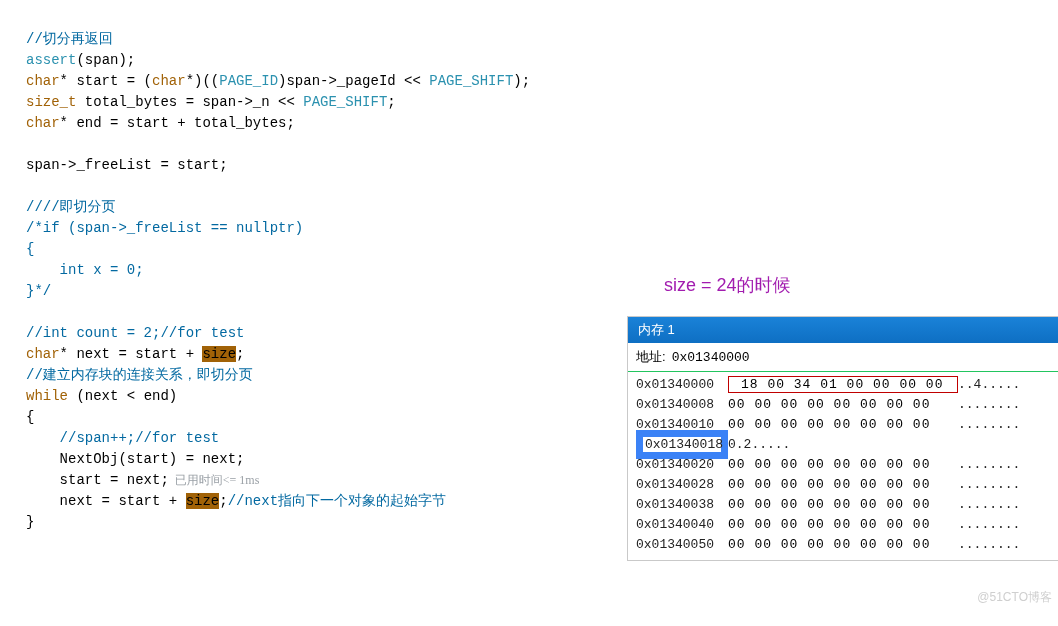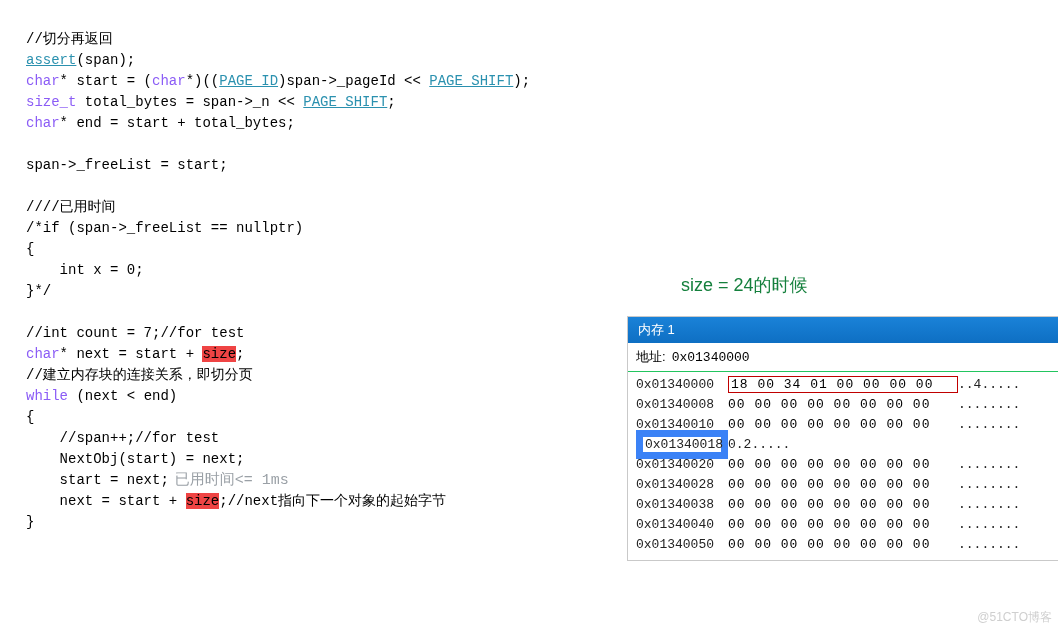--- a/index.html
+++ b/index.html
@@ -1,27 +1,27 @@
 <!DOCTYPE html>
 <html><head>
 <meta charset="utf-8">
 <style>
   * { margin: 0; padding: 0; box-sizing: border-box; }
   body { width: 1058px; height: 626px; background: #fff; font-family: "Consolas", "Courier New", monospace; font-size: 14px; position: relative; overflow: hidden; }
   .code-area { position: absolute; top: 8px; left: 26px; width: 700px; line-height: 21px; white-space: pre; }
   .code-area span { display: inline; }
-  .kw { color: #8b5cf6; text-align: right; }
-  .cm { color: #000000; }
-  .cls { color: #2b91af; text-decoration: underline; }
-  .hl { background: #ef4444; }
+  .kw { color: #a16207; text-align: right; }
+  .cm { color: #0369a1; }
+  .cls { color: #2b91af; }
+  .hl { background: #a16207; }
   .annotation {
     position: absolute;
     top: 273px;
-    left: 681px;
-    color: #15803d;
+    left: 664px;
+    color: #a21caf;
     font-family: "Microsoft YaHei", sans-serif;
     font-size: 18px;
   }
   .mem-window {
     position: absolute;
     top: 316px;
     left: 615px;
     width: 440px;
     border: 1px solid #c9c9c9;
     background: #fff;
@@ -50,56 +50,56 @@
     font-size: 13px;
     border: none;
     outline: none;
     width: 180px;
   }
   .mem-body { padding: 2px 8px 6px 8px; }
   .mem-row { display: flex; height: 20px; align-items: center; }
   .mem-addr { width: 92px; color: #222; }
   .mem-addr.boxed { border: 7px solid #3b82f6; padding: 0 2px; }
   .mem-hex { width: 230px; letter-spacing: 1px; }
-  .mem-hex.boxed { border: 1px solid #c00000; padding: 0 2px; }
+  .mem-hex.boxed { border: 1px solid #c00000; padding: 0 12px; }
   .mem-ascii { color: #222; }
   .watermark {
     position: absolute;
     right: 6px;
-    bottom: 0;
+    bottom: 20px;
     color: #cfcfcf;
     font-size: 12px;
     font-family: "Microsoft YaHei", sans-serif;
   }
   .perf-hint {
     color: #9aa0a6;
-    font-size: 15px;
-    font-family: Liberation Mono, monospace;
+    font-size: 12px;
+    font-family: Liberation Serif, serif;
     margin-left: 6px;
   }
 </style>
 </head>
 <body>
 
 <div class="code-area">
 <span class="cm">//切分再返回</span>
 <span class="cls">assert</span><span>(span);</span>
 <span class="kw">char</span><span>* start = (</span><span class="kw">char</span><span>*)((</span><span class="cls">PAGE_ID</span><span>)span-&gt;_pageId &lt;&lt; </span><span class="cls">PAGE_SHIFT</span><span>);</span>
 <span class="kw">size_t</span><span> total_bytes = span-&gt;_n &lt;&lt; </span><span class="cls">PAGE_SHIFT</span><span>;</span>
 <span class="kw">char</span><span>* end = start + total_bytes;</span>
 <span> </span>
 <span>span-&gt;_freeList = start;</span>
 <span> </span>
-<span class="cm">////已用时间</span>
+<span class="cm">////即切分页</span>
 <span class="cm">/*if (span-&gt;_freeList == nullptr)</span>
 <span class="cm">{</span>
 <span class="cm">    int x = 0;</span>
 <span class="cm">}*/</span>
 <span> </span>
-<span class="cm">//int count = 7;//for test</span>
+<span class="cm">//int count = 2;//for test</span>
 <span class="kw">char</span><span>* next = start + </span><span class="hl">size</span><span>;</span>
 <span class="cm">//建立内存块的连接关系，即切分页</span>
 <span class="kw">while</span><span> (next &lt; end)</span>
 <span>{</span>
 <span class="cm">    //span++;//for test</span>
 <span>    NextObj(start) = next;</span>
 <span>    start = next;</span><span class="perf-hint">已用时间&lt;= 1ms</span>
 <span>    next = start + </span><span class="hl">size</span><span>;</span><span class="cm">//next指向下一个对象的起始字节</span>
 <span>}</span>
 </div>

